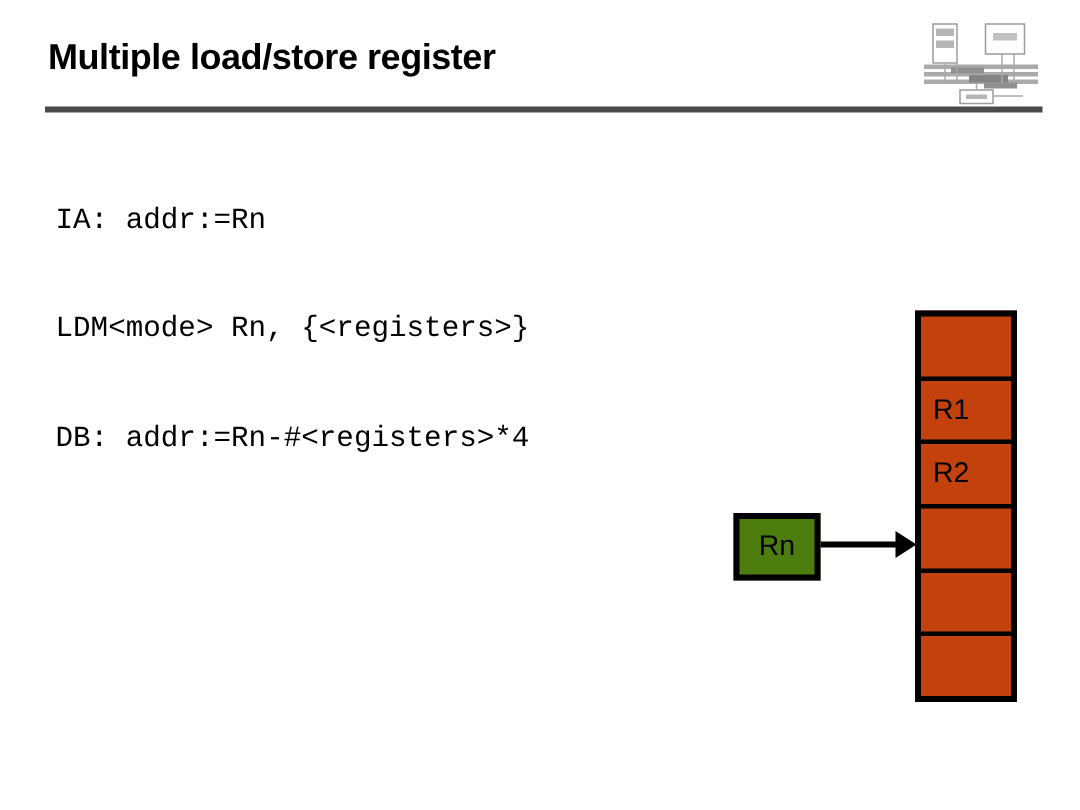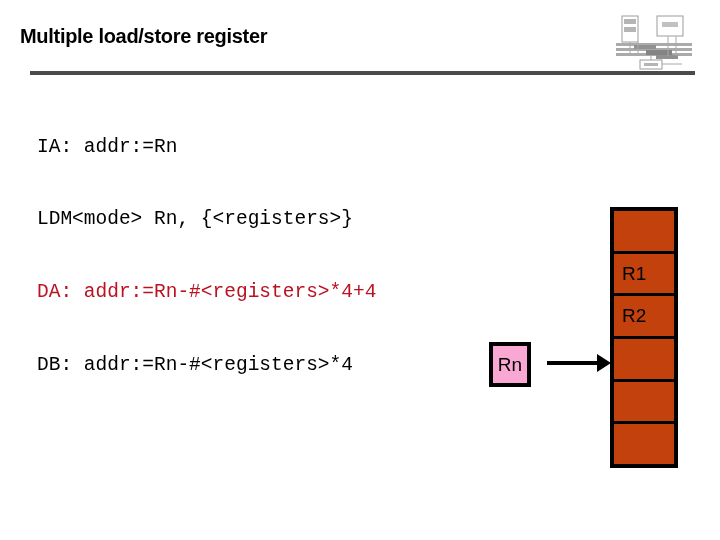--- a/index.html
+++ b/index.html
@@ -12,23 +12,23 @@
     height: 540px;
     position: relative;
     overflow: hidden;
     font-family: "Liberation Sans", sans-serif;
     color: #000000;
   }
 
   
   .slide-title {
     position: absolute;
-    left: 20px;
+    left: 32px;
     top: 25px;
-    font-size: 20px;
+    font-size: 24px;
     font-weight: bold;
     letter-spacing: -0.3px;
     color: #000000;
     white-space: nowrap;
   }
 
   
   .title-rule {
     position: absolute;
     left: 30px;
@@ -62,25 +62,25 @@
   .code-line { white-space: pre; }
   .code-line.red { color: #bb1222; }
 
   
   .diagram { position: absolute; left: 0; top: 0; width: 720px; height: 540px; }
 
   .rn-box {
     position: absolute;
     left: 489px;
     top: 342px;
-    width: 42px;
+    width: 58px;
     height: 45px;
     border: 4px solid #000000;
     box-sizing: border-box;
-    background: #f9a8d4;
+    background: #4d7c0f;
     display: flex;
     align-items: center;
     justify-content: center;
     font-size: 19px;
     color: #000000;
   }
 
   .arrow-line {
     position: absolute;
     left: 547px;
@@ -151,21 +151,20 @@
     <line x1="56" y1="24" x2="56" y2="44" stroke="#888" stroke-width="1"></line>
     <line x1="64" y1="24" x2="64" y2="44" stroke="#888" stroke-width="1"></line>
     <line x1="39" y1="44" x2="39" y2="48" stroke="#888" stroke-width="1"></line>
     <line x1="50" y1="52" x2="70" y2="52" stroke="#888" stroke-width="1"></line>
   </svg>
 </div>
 
 <div class="code-block">
   <div class="code-line">IA: addr:=Rn</div>
   <div class="code-line">LDM&lt;mode&gt; Rn, {&lt;registers&gt;}</div>
-  <div class="code-line red">DA: addr:=Rn-#&lt;registers&gt;*4+4</div>
   <div class="code-line">DB: addr:=Rn-#&lt;registers&gt;*4</div>
   
   
   
   
   
   
 </div>
 
 <div class="diagram">

